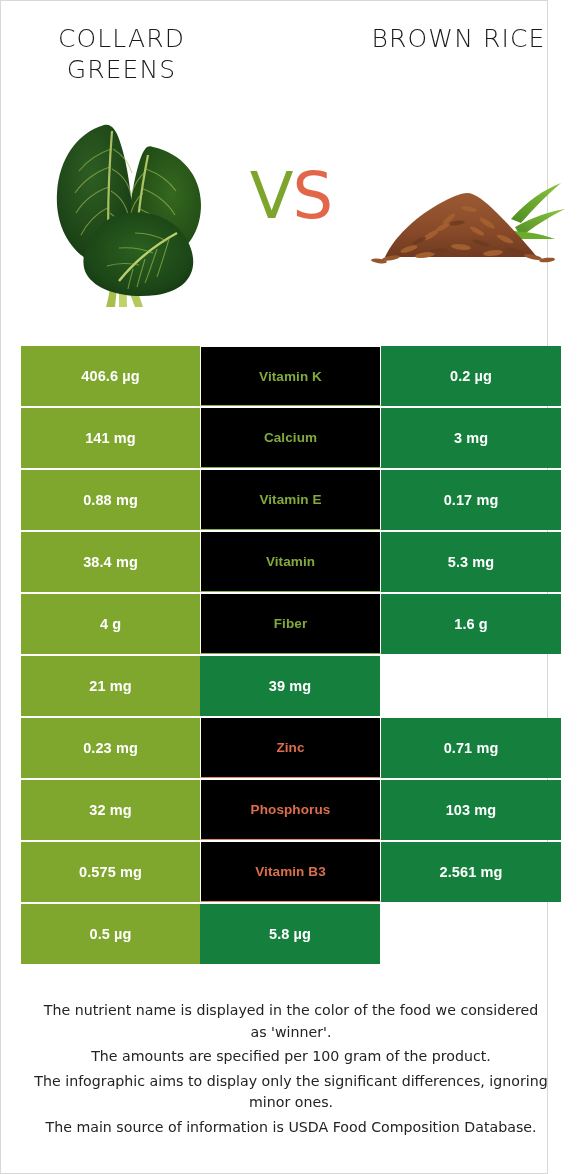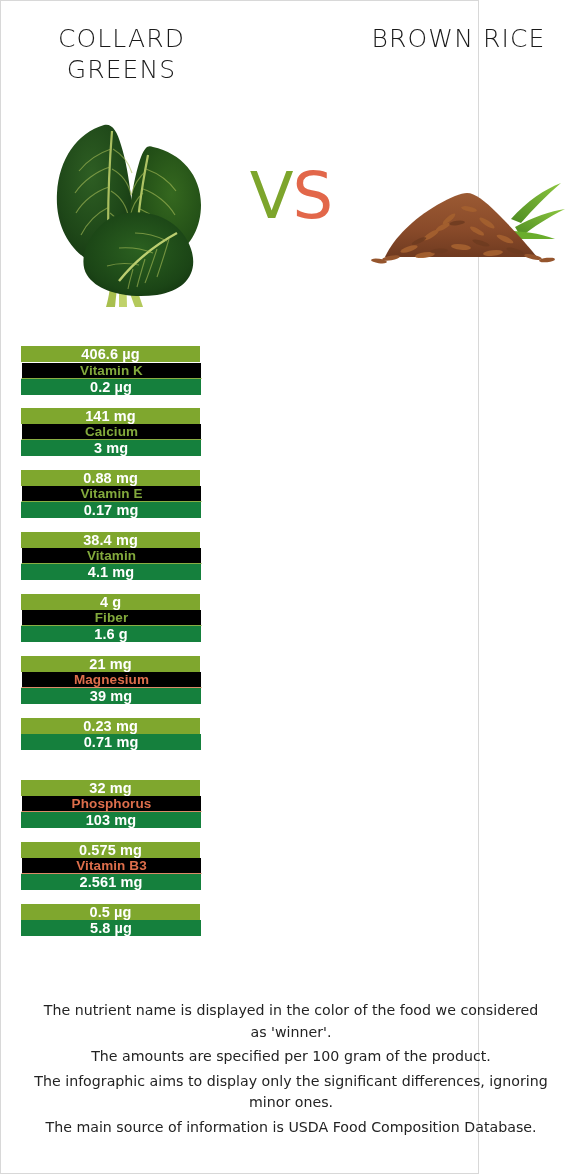--- a/index.html
+++ b/index.html
@@ -8,21 +8,21 @@
     background: #ffffff;
   }
   body {
     width: 580px;
     height: 1174px;
     font-family: "Liberation Sans", sans-serif;
     overflow: hidden;
   }
   .page {
     position: relative;
-    width: 479px;
+    width: 548px;
     height: 1174px;
     box-sizing: border-box;
     border: 1px solid #d8d8d8;
     background: #ffffff;
   }
 
   
   .header {
     position: relative;
     height: 320px;
@@ -69,21 +69,20 @@
     position: absolute;
     left: 20px;
     top: 345px;
     width: 540px;
   }
   .row {
     position: relative;
     display: flex;
     height: 60px;
     margin-bottom: 2px;
-    flex-direction: column;
   }
   .cell {
     display: flex;
     align-items: center;
     justify-content: center;
     box-sizing: border-box;
     font-size: 14.5px;
     font-weight: 600;
     letter-spacing: .1px;
   }
@@ -272,37 +271,37 @@
 
     <div class="row">
       <div class="cell cell-left">0.88 mg</div>
       <div class="cell cell-mid win-green side-green">Vitamin E</div>
       <div class="cell cell-right">0.17 mg</div>
     </div>
 
     <div class="row">
       <div class="cell cell-left">38.4 mg</div>
       <div class="cell cell-mid win-green side-green">Vitamin</div>
-      <div class="cell cell-right">4.1 mg</div>
+      <div class="cell cell-right">5.3 mg</div>
     </div>
 
     <div class="row">
       <div class="cell cell-left">4 g</div>
       <div class="cell cell-mid win-green side-green">Fiber</div>
       <div class="cell cell-right">1.6 g</div>
     </div>
 
     <div class="row">
       <div class="cell cell-left">21 mg</div>
-      <div class="cell cell-mid win-orange side-green">Magnesium</div>
       <div class="cell cell-right">39 mg</div>
     </div>
 
     <div class="row">
       <div class="cell cell-left">0.23 mg</div>
+      <div class="cell cell-mid win-orange side-green">Zinc</div>
       <div class="cell cell-right">0.71 mg</div>
     </div>
 
     <div class="row">
       <div class="cell cell-left">32 mg</div>
       <div class="cell cell-mid win-orange side-green">Phosphorus</div>
       <div class="cell cell-right">103 mg</div>
     </div>
 
     <div class="row">

